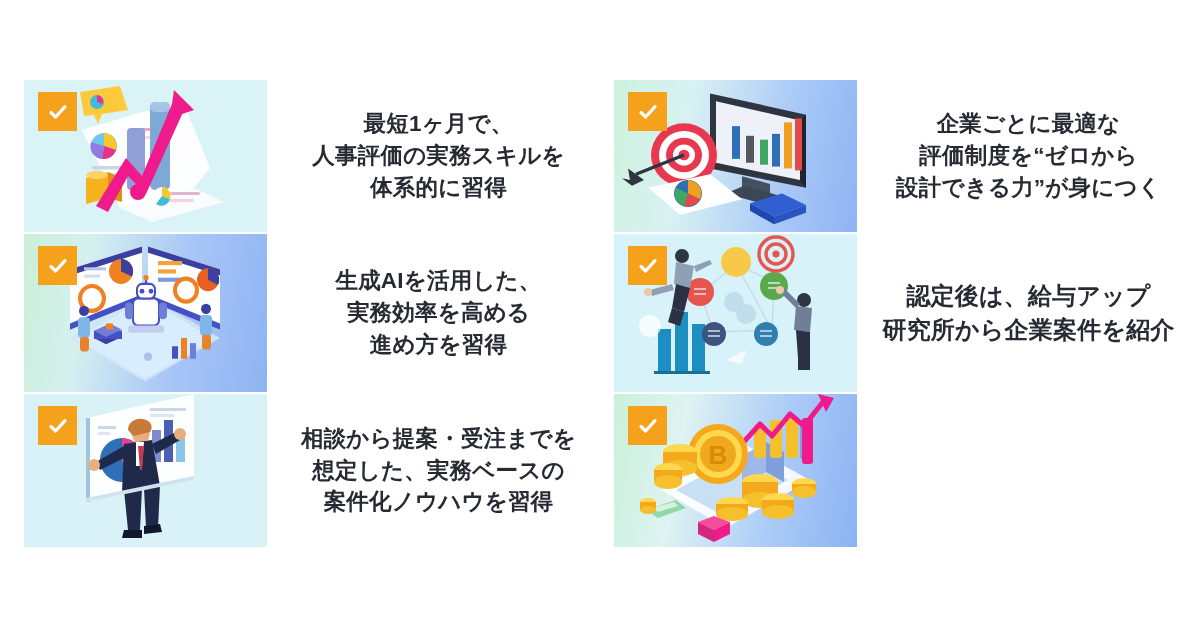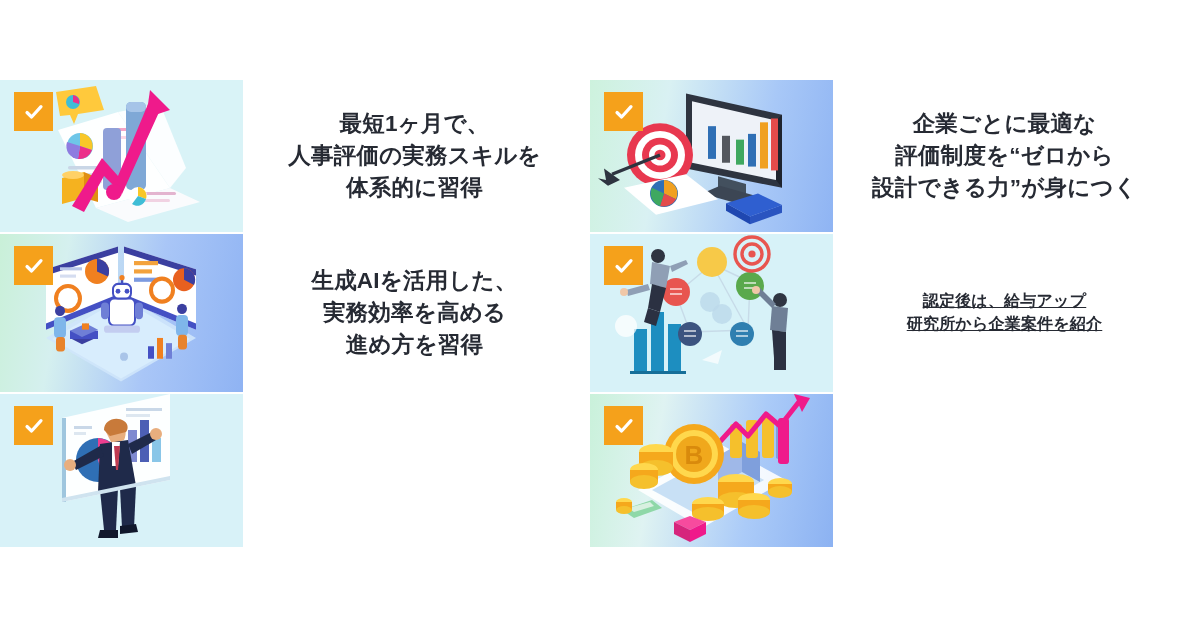--- a/index.html
+++ b/index.html
@@ -7,21 +7,21 @@
   body{
     width:1200px;height:630px;
     background:#ffffff;
     font-family:"Liberation Sans","DejaVu Sans",sans-serif;
     overflow:hidden;
   }
   .page{position:relative;width:1200px;height:630px;}
 
   .grid{
     position:absolute;
-    left:0; top:80px;
+    left:24px; top:80px;
     width:1176px; height:467px;
     display:grid;
     grid-template-columns:586px 586px;
     grid-template-rows:152px 158px 153px;
     column-gap:4px;
     row-gap:2px;
   }
 
   .card{
     display:grid;
@@ -52,21 +52,21 @@
   }
   .feature-text{
     text-align:center;
     color:#262a33;
     font-size:22.5px;
     font-weight:bold;
     line-height:1.42;
     letter-spacing:0.2px;
     white-space:pre-line;
   }
-  .feature-text.two-line{font-size:16px;text-decoration:underline;}
+  .feature-text.two-line{font-size:24px;}
 
   
   .bg-cyan{background:#d9f3f7;}
   .bg-cyan2{background:#d7f2f8;}
   .bg-gradgb{background:linear-gradient(100deg,#c9f0d8 0%,#d5f0ef 26%,#a9c6f7 62%,#8fb3f3 100%);}
   .bg-gradgb2{background:linear-gradient(100deg,#cdf2dd 0%,#d9f1f3 30%,#a8c8f7 70%,#8fb4f3 100%);}
   .bg-gradgb3{background:linear-gradient(100deg,#c9f1da 0%,#dff3f2 28%,#abcbf8 66%,#8cb2f2 100%);}
   .bg-cyan3{background:#d8f2f8;}
 
   svg.art{position:absolute;inset:0;width:100%;height:100%;display:block;}
@@ -367,20 +367,25 @@
           </g>
 
           <path d="M62 104 L170 82 L170 86 L62 108 Z" fill="#cfe3ef"></path>
         </svg>
         <div class="badge">
           <svg width="22" height="22" viewBox="0 0 22 22">
             <path d="M4 11.5 L8.6 16 L18 5.6" stroke="#ffffff" stroke-width="3.2" fill="none" stroke-linecap="round" stroke-linejoin="round"></path>
           </svg>
         </div>
       </div>
+      <div class="text-cell">
+        <div class="feature-text">相談から提案・受注までを
+想定した、実務ベースの
+案件化ノウハウを習得</div>
+      </div>
     </div>
 
     <div class="card">
       <div class="tile bg-gradgb3">
         <svg class="art" viewBox="0 0 243 153" preserveAspectRatio="none">
 
           <path d="M48 96 L130 50 L196 86 L112 134 Z" fill="#ffffff" opacity="0.88"></path>
           <path d="M62 96 L128 60 L174 86 L110 122 Z" fill="#bcd8f2" opacity="0.8"></path>
 
           <path d="M128 62 L152 48 L152 78 L128 92 Z" fill="#9fb8e8"></path>

